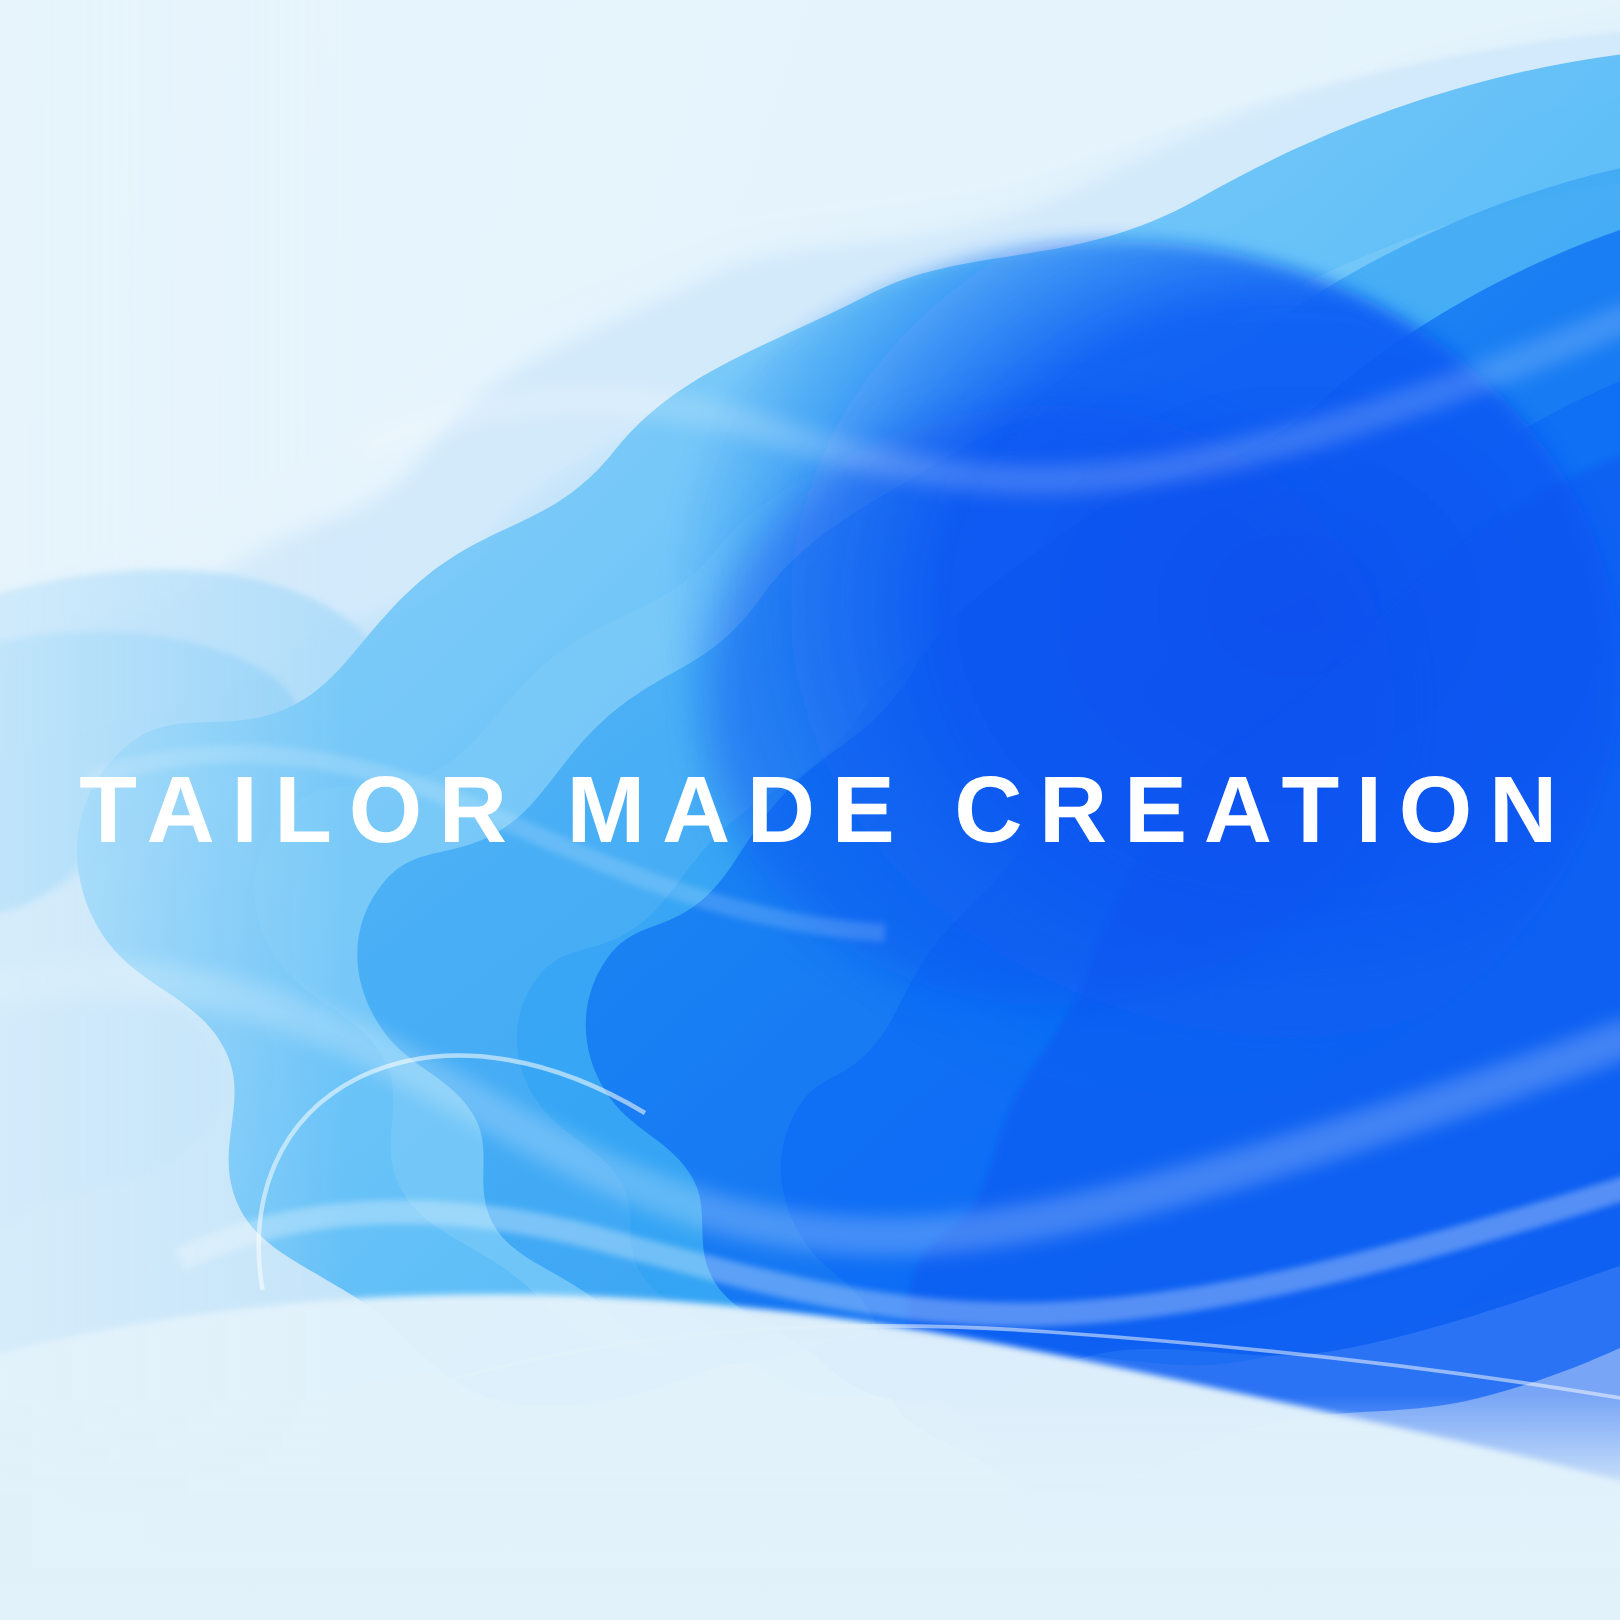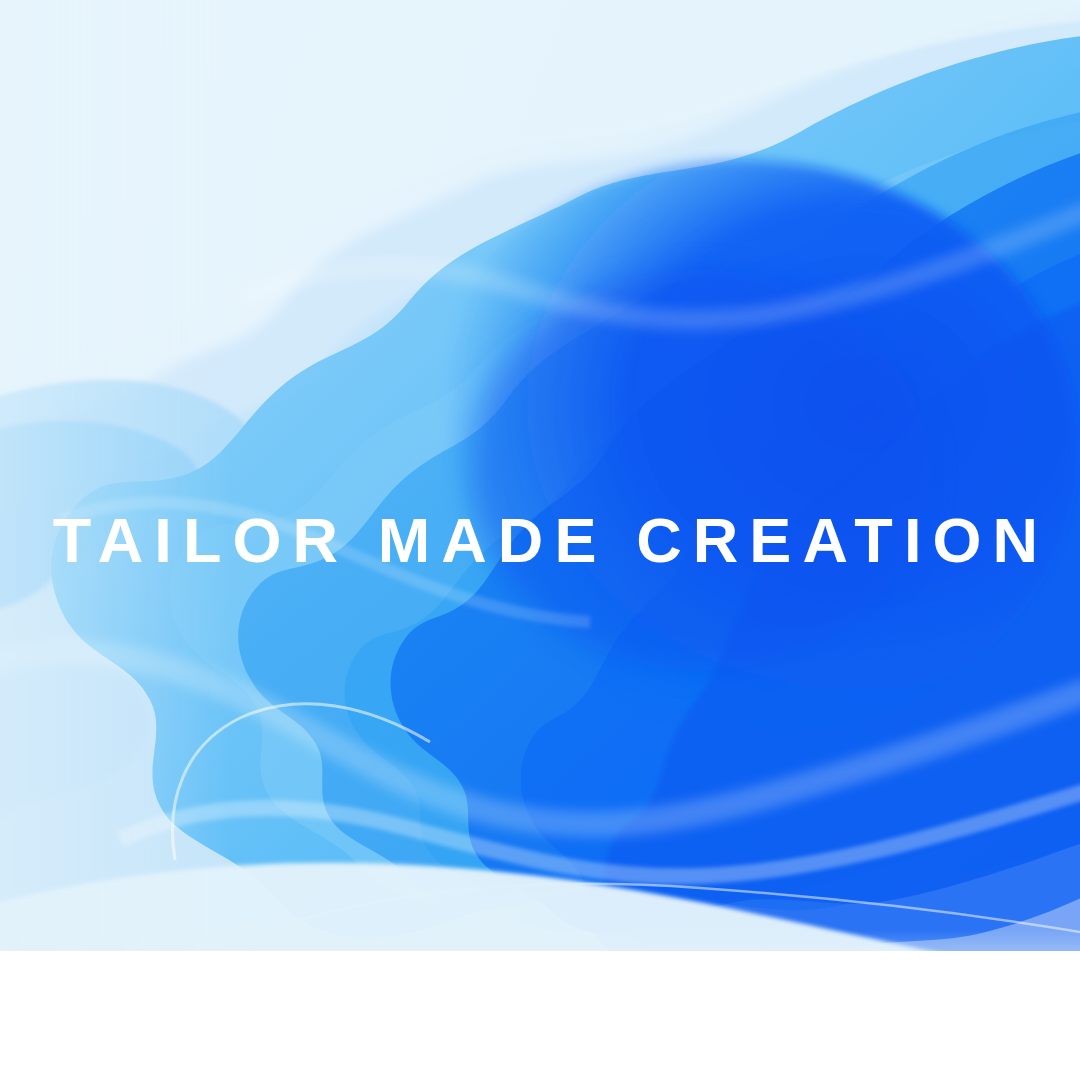--- a/index.html
+++ b/index.html
@@ -4,21 +4,21 @@
 <title>Tailor Made Creation</title>
 <style>
   html, body {
     margin: 0;
     padding: 0;
     background: #ffffff;
   }
   #poster {
     position: relative;
     width: 1080px;
-    height: 951px;
+    height: 1080px;
     overflow: hidden;
     background: #e2f2fb;
     font-family: "Liberation Sans", sans-serif;
   }
   #artwork {
     position: absolute;
     inset: 0;
     width: 1080px;
     height: 1080px;
     display: block;

